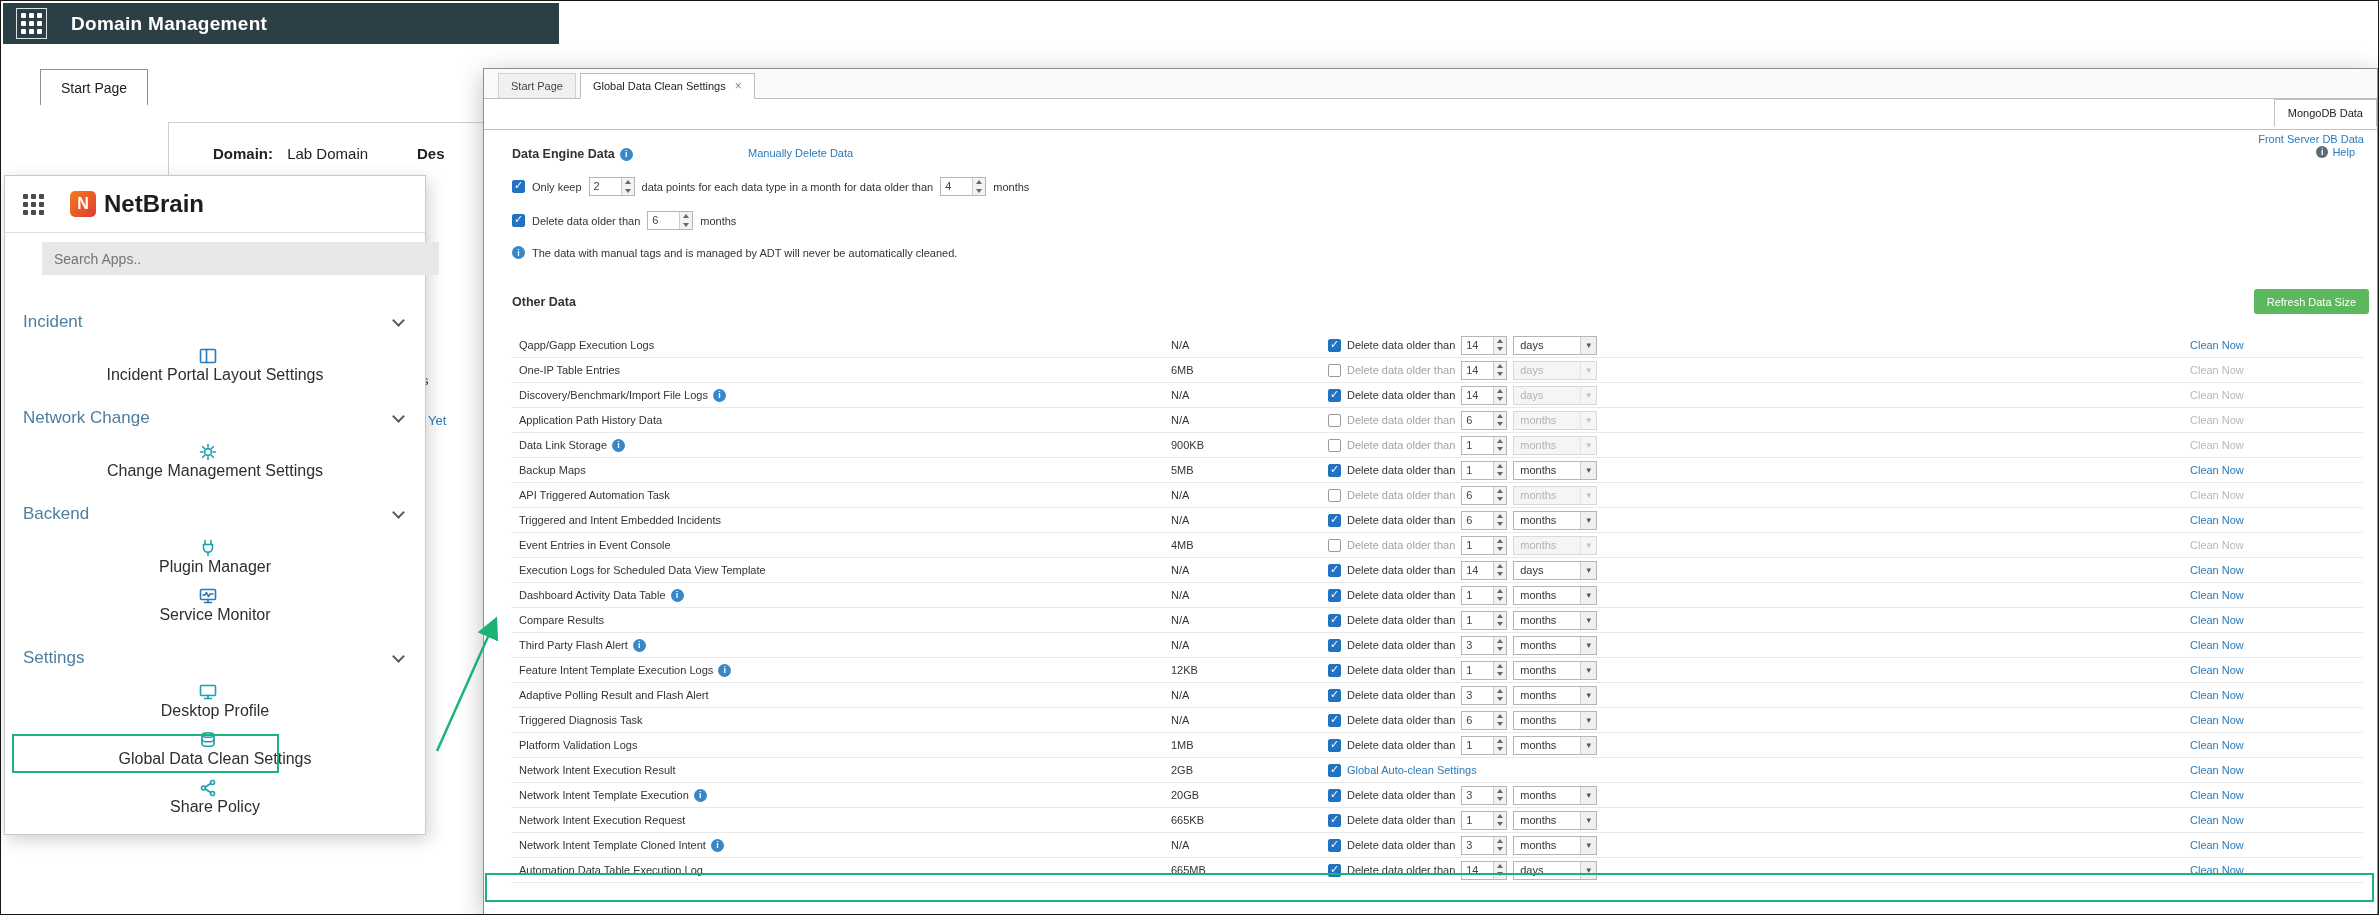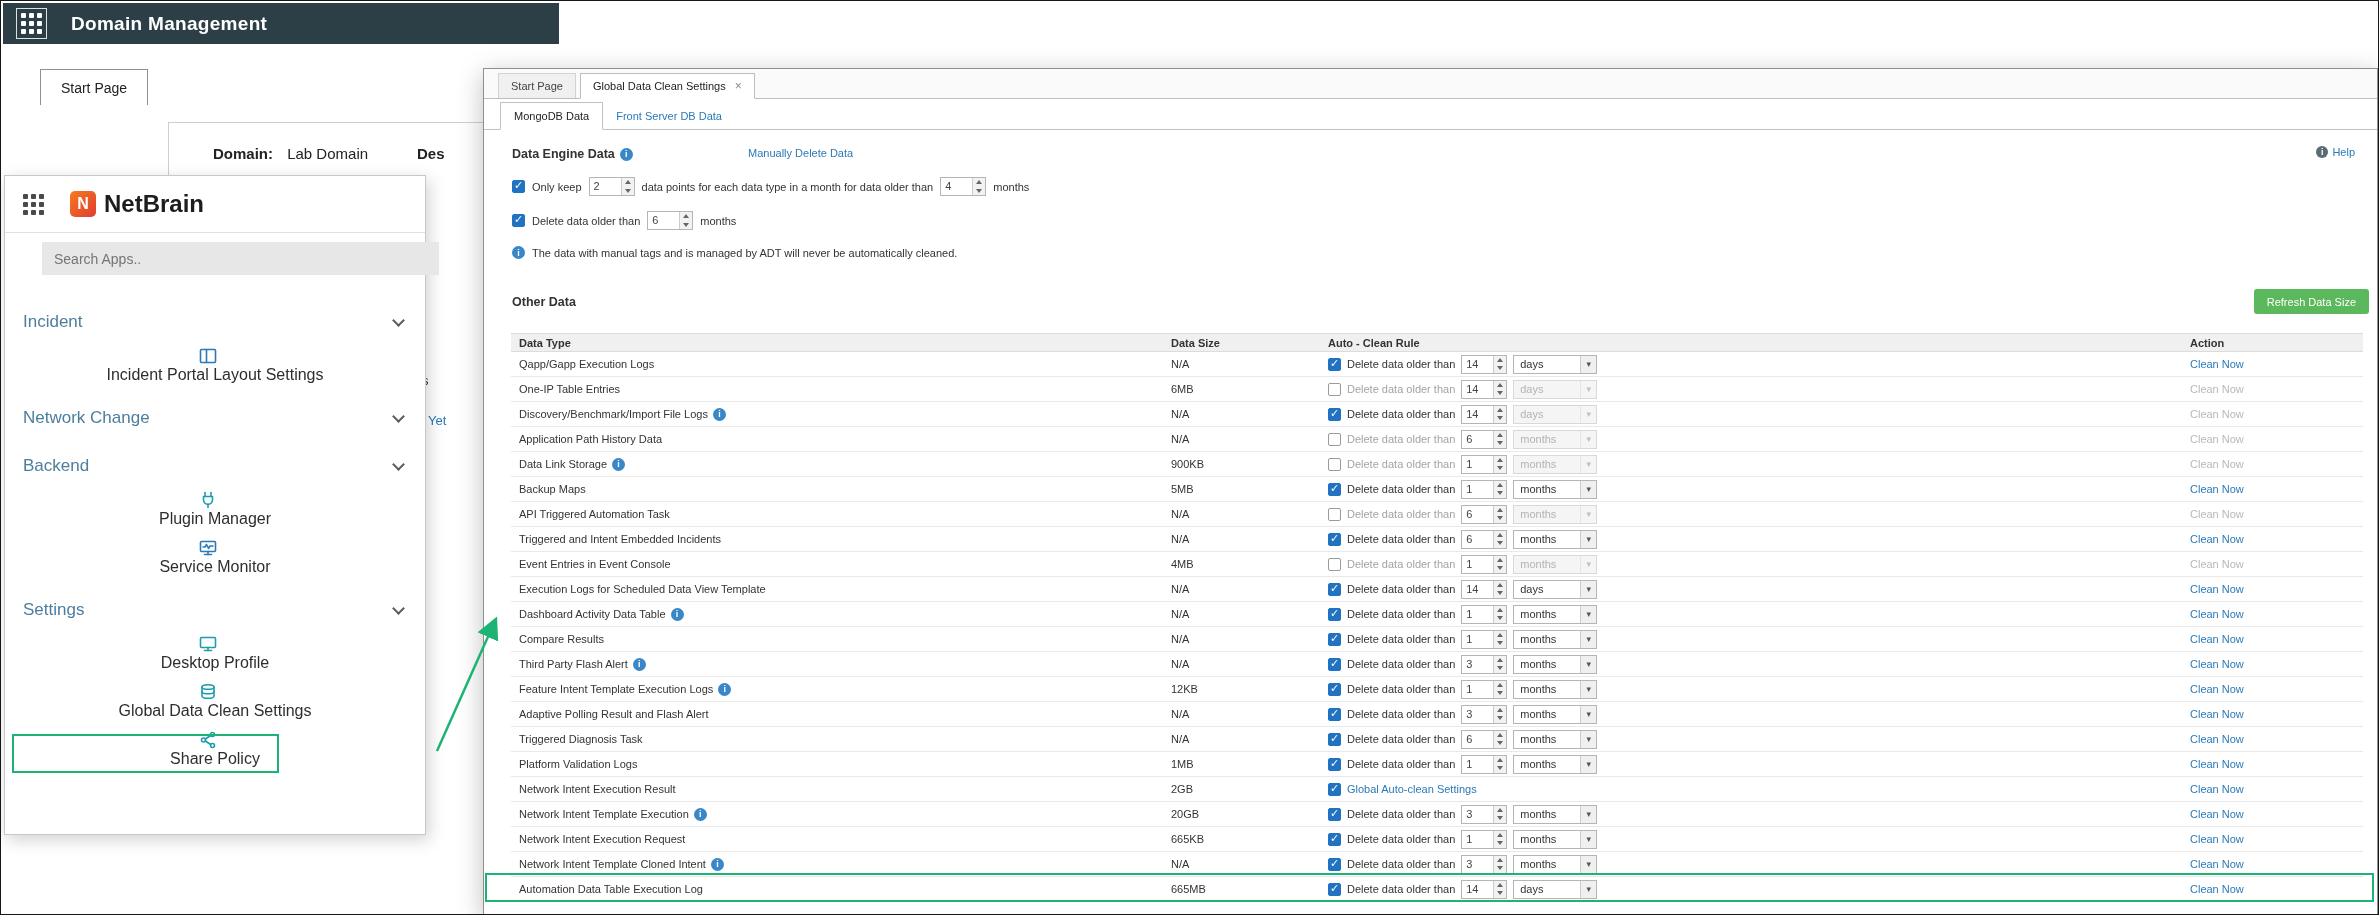--- a/index.html
+++ b/index.html
@@ -46,21 +46,21 @@
   .hl-menu { position:absolute; left:11px; top:733px; width:267px; height:39px; border:2px solid #1db374; z-index:40; }
   .hl-row { position:absolute; left:484px; top:872px; width:1889px; height:29px; border:2px solid #1db374; z-index:60; }
   .arrow-svg { position:absolute; left:428px; top:600px; width:90px; height:160px; z-index:65; }
 
   
   .dialog { position:absolute; left:482px; top:67px; width:1895px; height:847px; background:#fff; border:1px solid #8f8f8f; box-shadow:0 6px 24px rgba(0,0,0,.25); z-index:20; }
   .dlg-tabs { height:30px; background:#fafafa; border-bottom:1px solid #bdbdbd; display:flex; align-items:flex-end; padding-left:14px; }
   .dlg-tab { font-size:11px; color:#444; padding:6px 12px; border:1px solid #d2d2d2; border-bottom:none; background:#f0f0f0; margin-right:4px; cursor:pointer; }
   .dlg-tab.active { background:#fff; border:1px solid #bdbdbd; border-bottom:1px solid #fff; margin-bottom:-1px; color:#222; display:flex; align-items:center; gap:9px; }
   .tab-close { color:#8a8a8a; font-size:12px; line-height:10px; cursor:pointer; }
-  .sub-tabs { height:31px; background:#fff; border-bottom:1px solid #c2c2c2; display:flex; align-items:flex-end; padding-left:16px; }
+  .sub-tabs { height:31px; background:#fff; border-bottom:1px solid #c2c2c2; display:flex; align-items:flex-end; padding-left:16px;flex-direction:column; }
   .sub-tab { font-size:11px; padding:7px 13px; cursor:pointer; }
   .sub-tab.active { border:1px solid #c2c2c2; border-bottom:1px solid #fff; margin-bottom:-1px; color:#222; background:#fff; }
   .sub-tab.linky { color:#2a7ab9; }
   .dlg-body { position:absolute; left:0; top:61px; right:0; bottom:0; font-size:11px; }
 
   .sec-title { font-size:12.5px; font-weight:bold; color:#333; }
   .blue-link { color:#2a7ab9; cursor:pointer; font-size:11px; }
   .de-head { position:absolute; left:28px; top:16px; right:24px; height:16px; display:flex; align-items:center; }
   .de-head .info { margin-left:5px; }
   .manual-link { position:absolute; left:236px; top:1px; }
@@ -170,20 +170,36 @@
               <line x1="8.5" y1="3.5" x2="8.5" y2="16.5"></line>
             </svg>
         </span>
         <span>Incident Portal Layout Settings</span>
       </div>
 
       <div class="m-sec">
         <span class="sec-label">Network Change</span>
         <span class="chev"></span>
       </div>
+      <div class="m-item">
+        <span class="m-ico">
+          <svg width="20" height="20" viewBox="0 0 20 20">
+              <circle cx="10" cy="10" r="3.4"></circle>
+              <line x1="10" y1="2.5" x2="10" y2="5"></line>
+              <line x1="10" y1="15" x2="10" y2="17.5"></line>
+              <line x1="2.5" y1="10" x2="5" y2="10"></line>
+              <line x1="15" y1="10" x2="17.5" y2="10"></line>
+              <line x1="4.7" y1="4.7" x2="6.5" y2="6.5"></line>
+              <line x1="13.5" y1="13.5" x2="15.3" y2="15.3"></line>
+              <line x1="15.3" y1="4.7" x2="13.5" y2="6.5"></line>
+              <line x1="6.5" y1="13.5" x2="4.7" y2="15.3"></line>
+            </svg>
+        </span>
+        <span>Change Management Settings</span>
+      </div>
 
       <div class="m-sec">
         <span class="sec-label">Backend</span>
         <span class="chev"></span>
       </div>
       <div class="m-item">
         <span class="m-ico">
           <svg width="20" height="20" viewBox="0 0 20 20">
               <line x1="7" y1="2.5" x2="7" y2="6.5"></line>
               <line x1="13" y1="2.5" x2="13" y2="6.5"></line>
@@ -316,26 +332,20 @@
 
       <div class="de-note">
         <span class="info">i</span>
         <span>The data with manual tags and is managed by ADT will never be automatically cleaned.</span>
       </div>
 
       <div class="od-head sec-title">Other Data</div>
       <div class="refresh-btn">Refresh Data Size</div>
 
       <div class="tbl">
-        <div class="thead">
-          <div>Data Type</div>
-          <div>Data Size</div>
-          <div>Auto - Clean Rule</div>
-          <div>Action</div>
-        </div>
         <div class="tbody">
             <div class="trow">
               <div class="tcell">
                 <span>Qapp/Gapp Execution Logs</span>
               </div>
               <div class="tcell">N/A</div>
               <div class="tcell rule-cell">
                 <span class="cb checked"></span>
                 <span class="rule-label">Delete data older than</span>
                 <span class="num">

